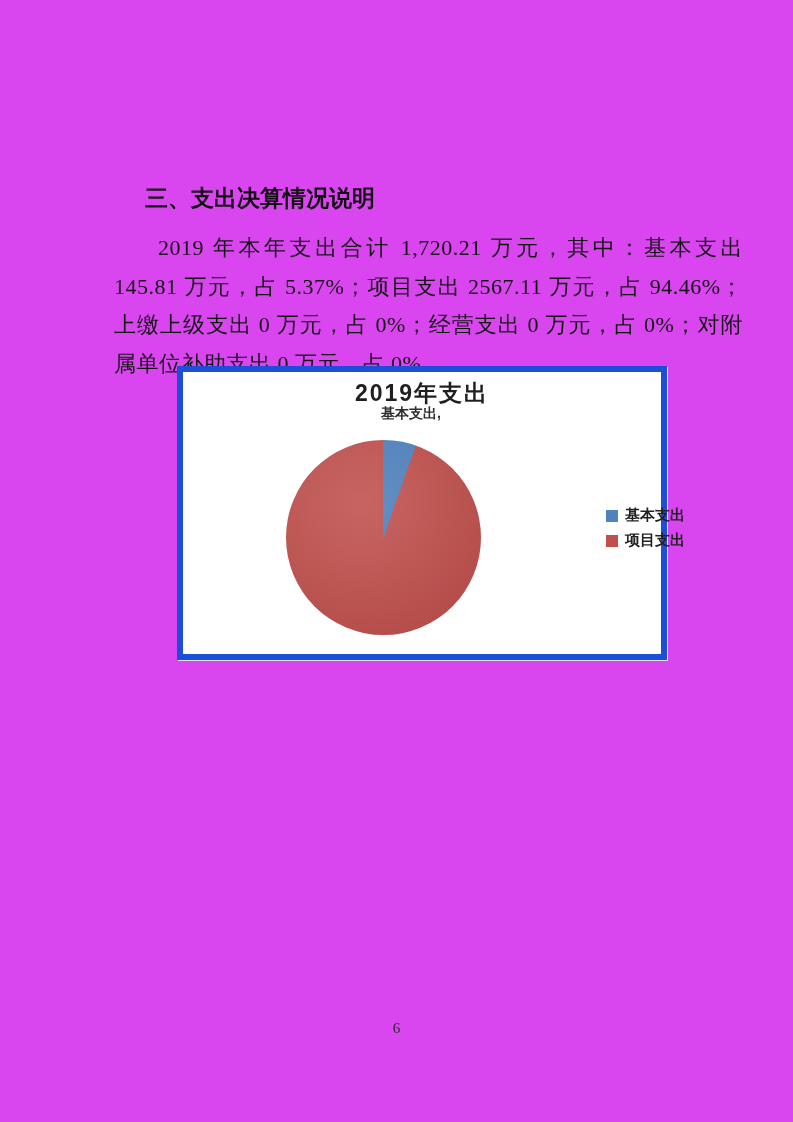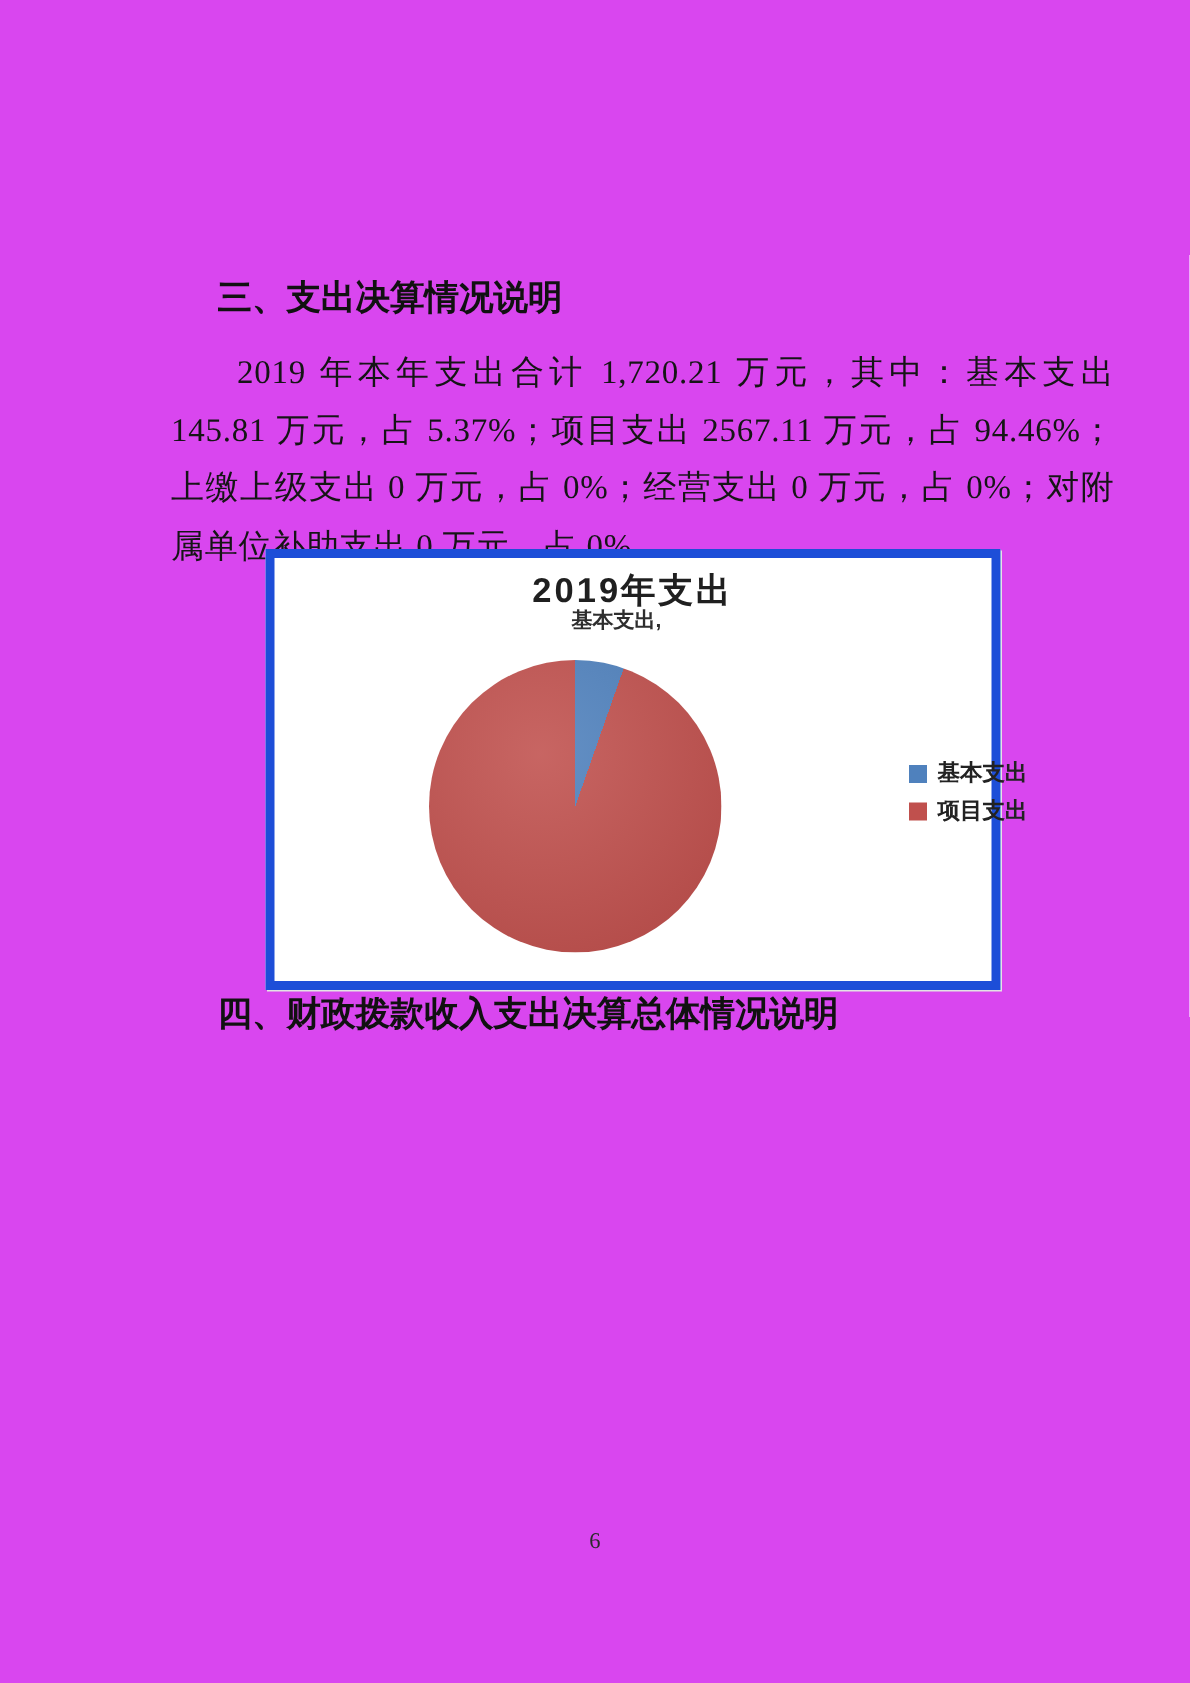--- a/index.html
+++ b/index.html
@@ -157,18 +157,17 @@
         <span class="legend-swatch" style="background: rgb(79, 129, 189);"></span>
         <span>基本支出</span>
       </div>
       <div class="legend-row">
         <span class="legend-swatch" style="background: rgb(192, 80, 77);"></span>
         <span>项目支出</span>
       </div>
     </div>
   </div>
 
-  <h2 class="section-heading" id="heading-2">四、财政拨款收入支出决算总体情况说明</h2>
 
 
   <div class="page-number">6</div>
 
 </div>
 
 </body></html>

